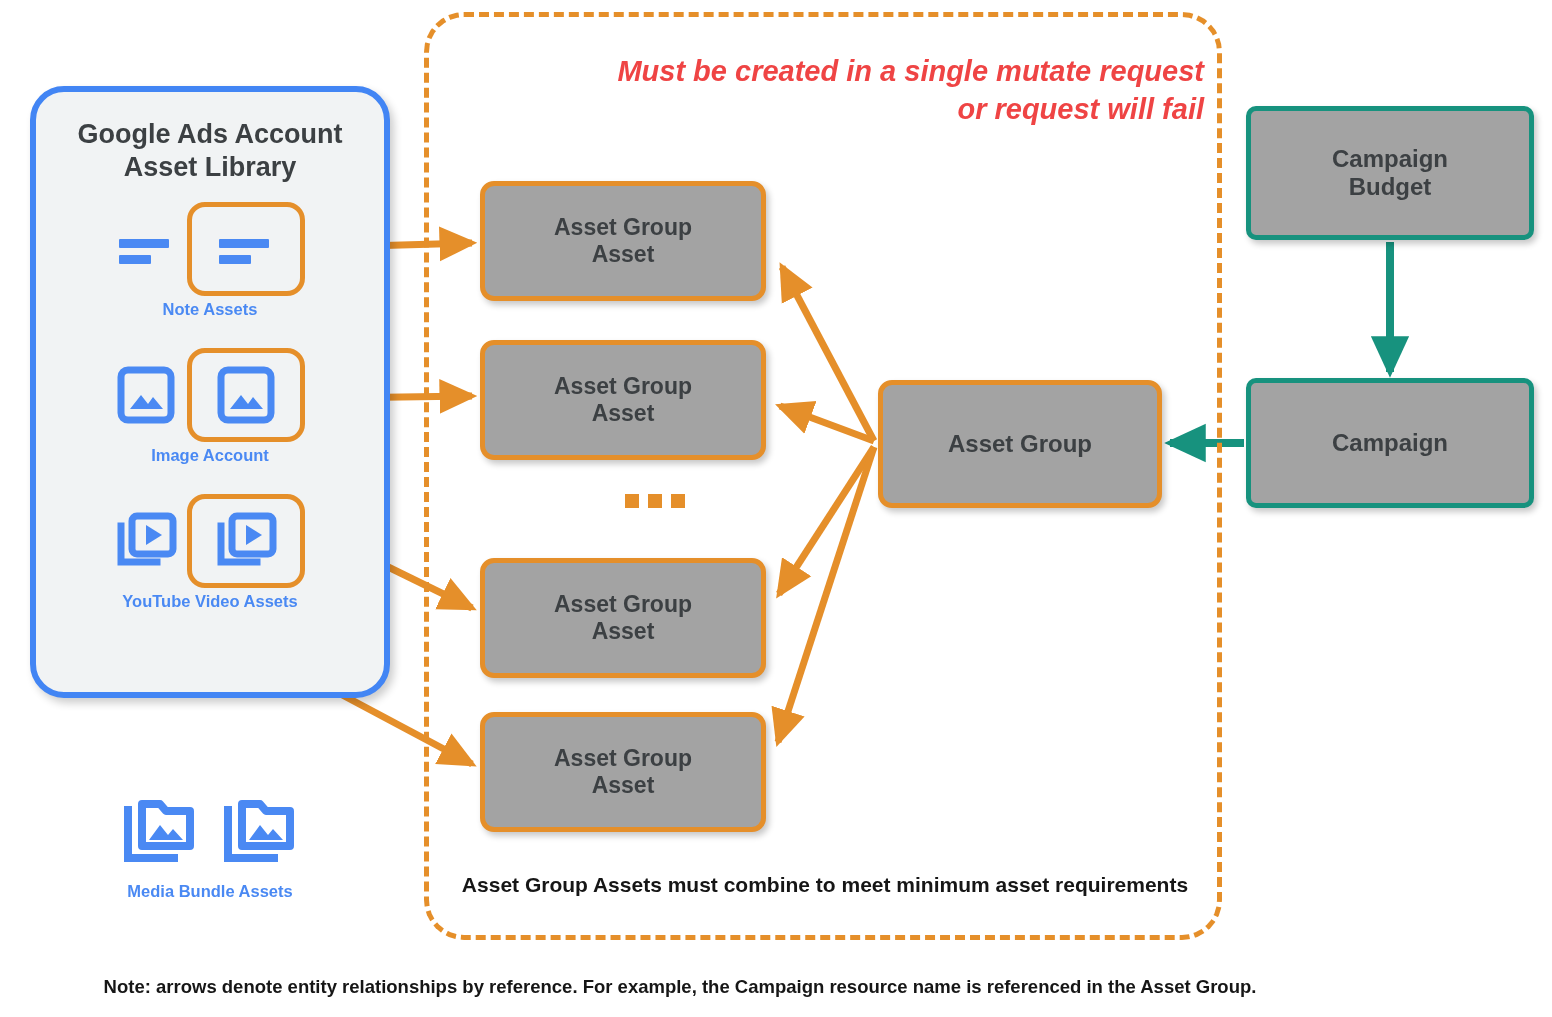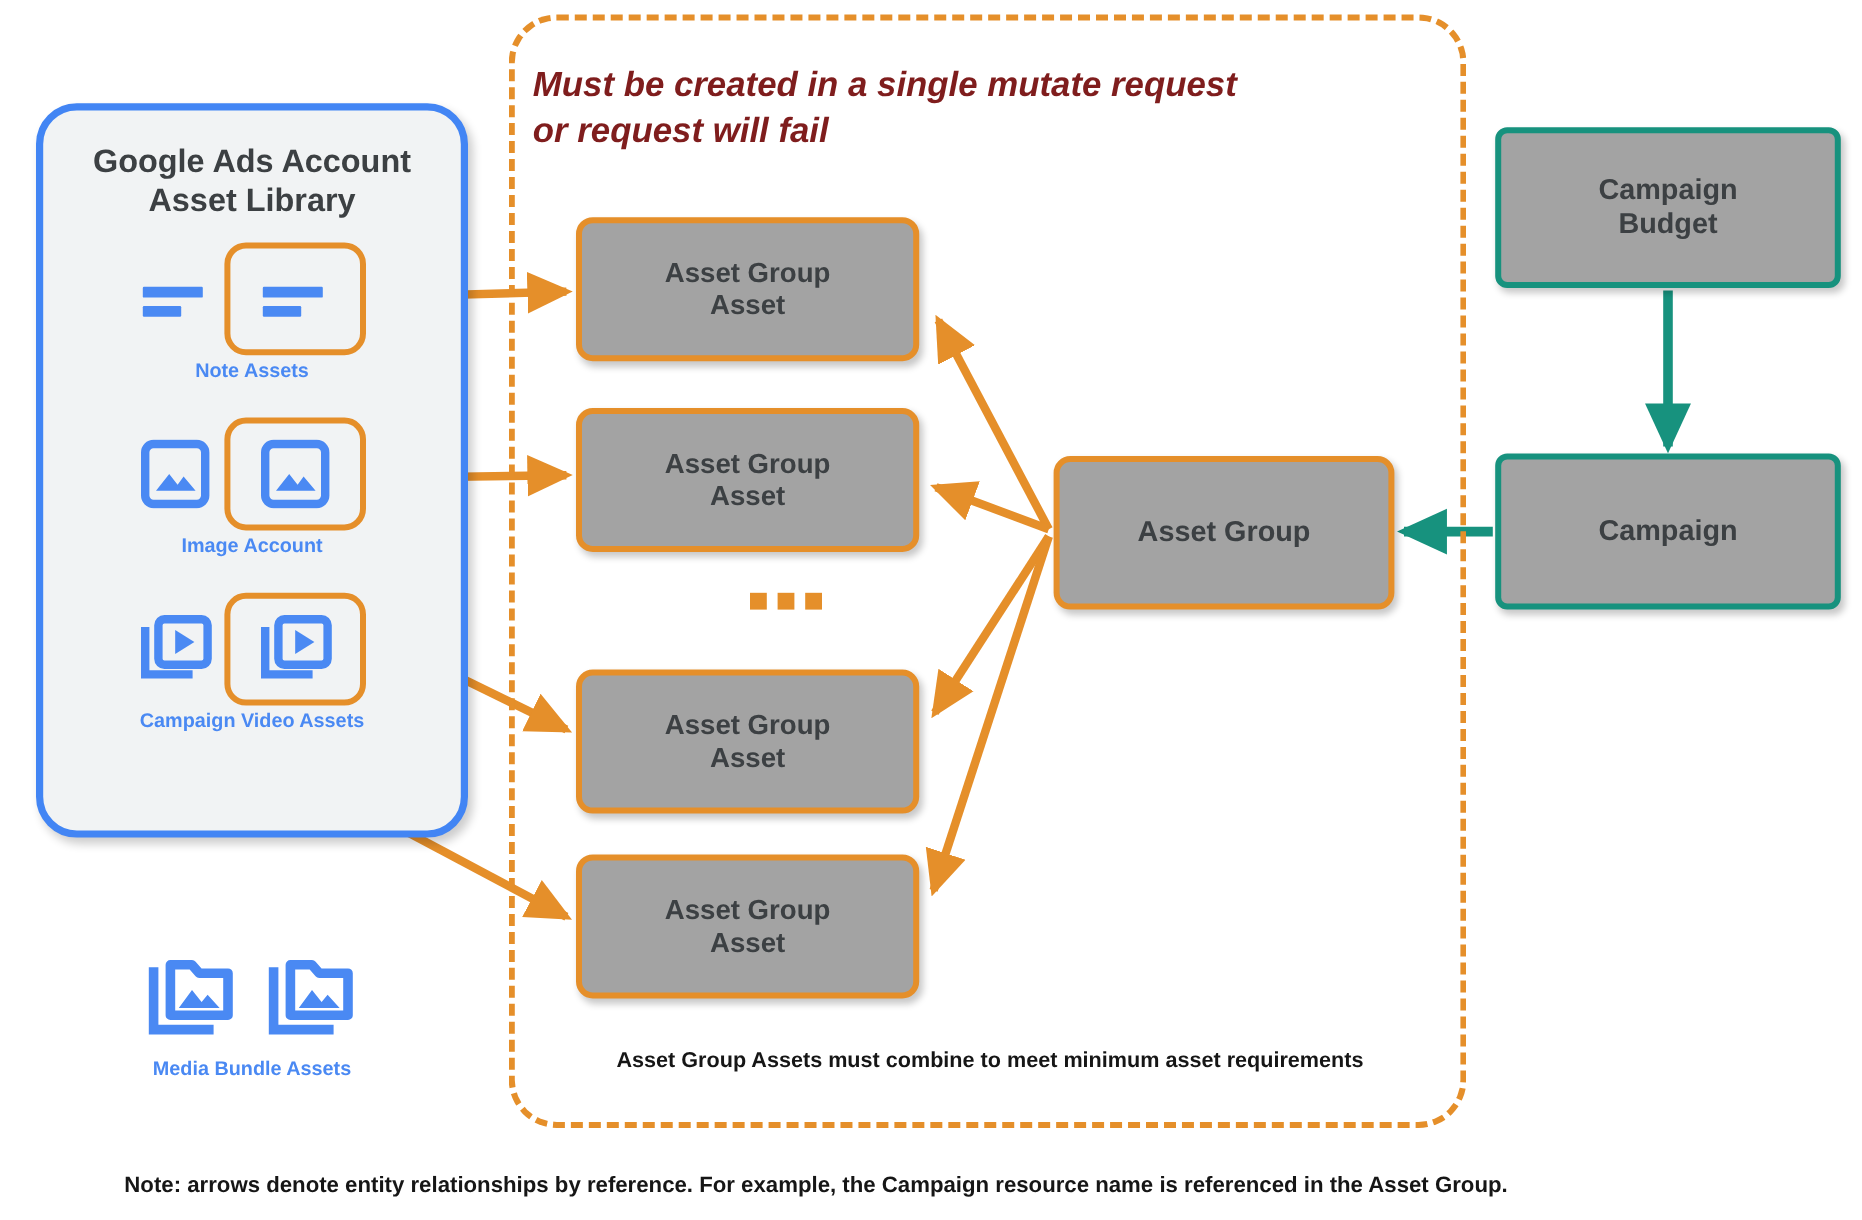--- a/index.html
+++ b/index.html
@@ -19,24 +19,24 @@
                  font-size:27px;font-weight:700;color:#3c4043;line-height:1.22;}
   .asset-row{position:absolute;left:0;width:100%;}
   .icon-pair{display:flex;align-items:center;justify-content:center;gap:10px;height:98px;}
   .icon-box{width:62px;height:62px;display:flex;align-items:center;justify-content:center;}
   .icon-box.framed{width:118px;height:94px;border:5px solid #e58f2a;border-radius:18px;
                    box-sizing:border-box;}
   .asset-label{text-align:center;color:#4a89f3;font-size:16.5px;font-weight:700;margin-top:2px;}
   
   #mutate-container{position:absolute;left:424px;top:12px;width:798px;height:928px;
       border:5px dashed #e58f2a;border-radius:40px;box-sizing:border-box;background:transparent;}
-  #mutate-note{position:absolute;left:444px;top:52px;width:760px;text-align:left;
-      font-style:italic;font-weight:700;font-size:29px;color:#7f1d1d;line-height:1.32;}
+  #mutate-note{position:absolute;left:444px;top:52px;width:760px;text-align:right;
+      font-style:italic;font-weight:700;font-size:29px;color:#ef4444;line-height:1.32;}
   #min-req-note{position:absolute;left:440px;top:873px;width:770px;text-align:center;
-      font-weight:700;font-size:18px;color:#161616;}
+      font-weight:700;font-size:21px;color:#161616;}
   
   .aga{width:286px;height:120px;border:5px solid #e58f2a;border-radius:14px;font-size:23px;}
   #aga-1{left:480px;top:181px;}
   #aga-2{left:480px;top:340px;}
   #aga-3{left:480px;top:558px;}
   #aga-4{left:480px;top:712px;}
   #ellipsis{position:absolute;left:625px;top:492px;width:60px;height:18px;display:flex;
             justify-content:space-between;align-items:center;}
   #ellipsis i{display:block;width:14px;height:14px;background:#e58f2a;}
   
@@ -133,21 +133,21 @@
           </svg>
         </div>
         <div class="icon-box framed">
           <svg width="62" height="58" viewBox="0 0 62 58">
             <path d="M6,14 L6,50 L42,50" fill="none" stroke="#4a89f3" stroke-width="7" stroke-linecap="square"></path>
             <rect x="17" y="4" width="41" height="38" rx="5" fill="none" stroke="#4a89f3" stroke-width="7"></rect>
             <path d="M31,13 L47,23 L31,33 z" fill="#4a89f3"></path>
           </svg>
         </div>
       </div>
-      <div class="asset-label">Campaign Video  Assets</div>
+      <div class="asset-label">YouTube Video  Assets</div>
     </div>
 
 
     <div class="asset-row" style="top:690px;">
       <div class="icon-pair" style="gap:24px;">
         <div class="icon-box" style="width:76px;height:72px;">
           <svg width="76" height="70" viewBox="0 0 76 70">
             <path d="M6,14 L6,62 L52,62" fill="none" stroke="#4a89f3" stroke-width="8" stroke-linecap="square"></path>
             <path d="M20,8 h18 l6,7 h24 v35 h-48 z" fill="none" stroke="#4a89f3" stroke-width="8" stroke-linejoin="round"></path>
             <path d="M27,44 L38,29 L46,39 L51,33 L61,44 z" fill="#4a89f3"></path>

